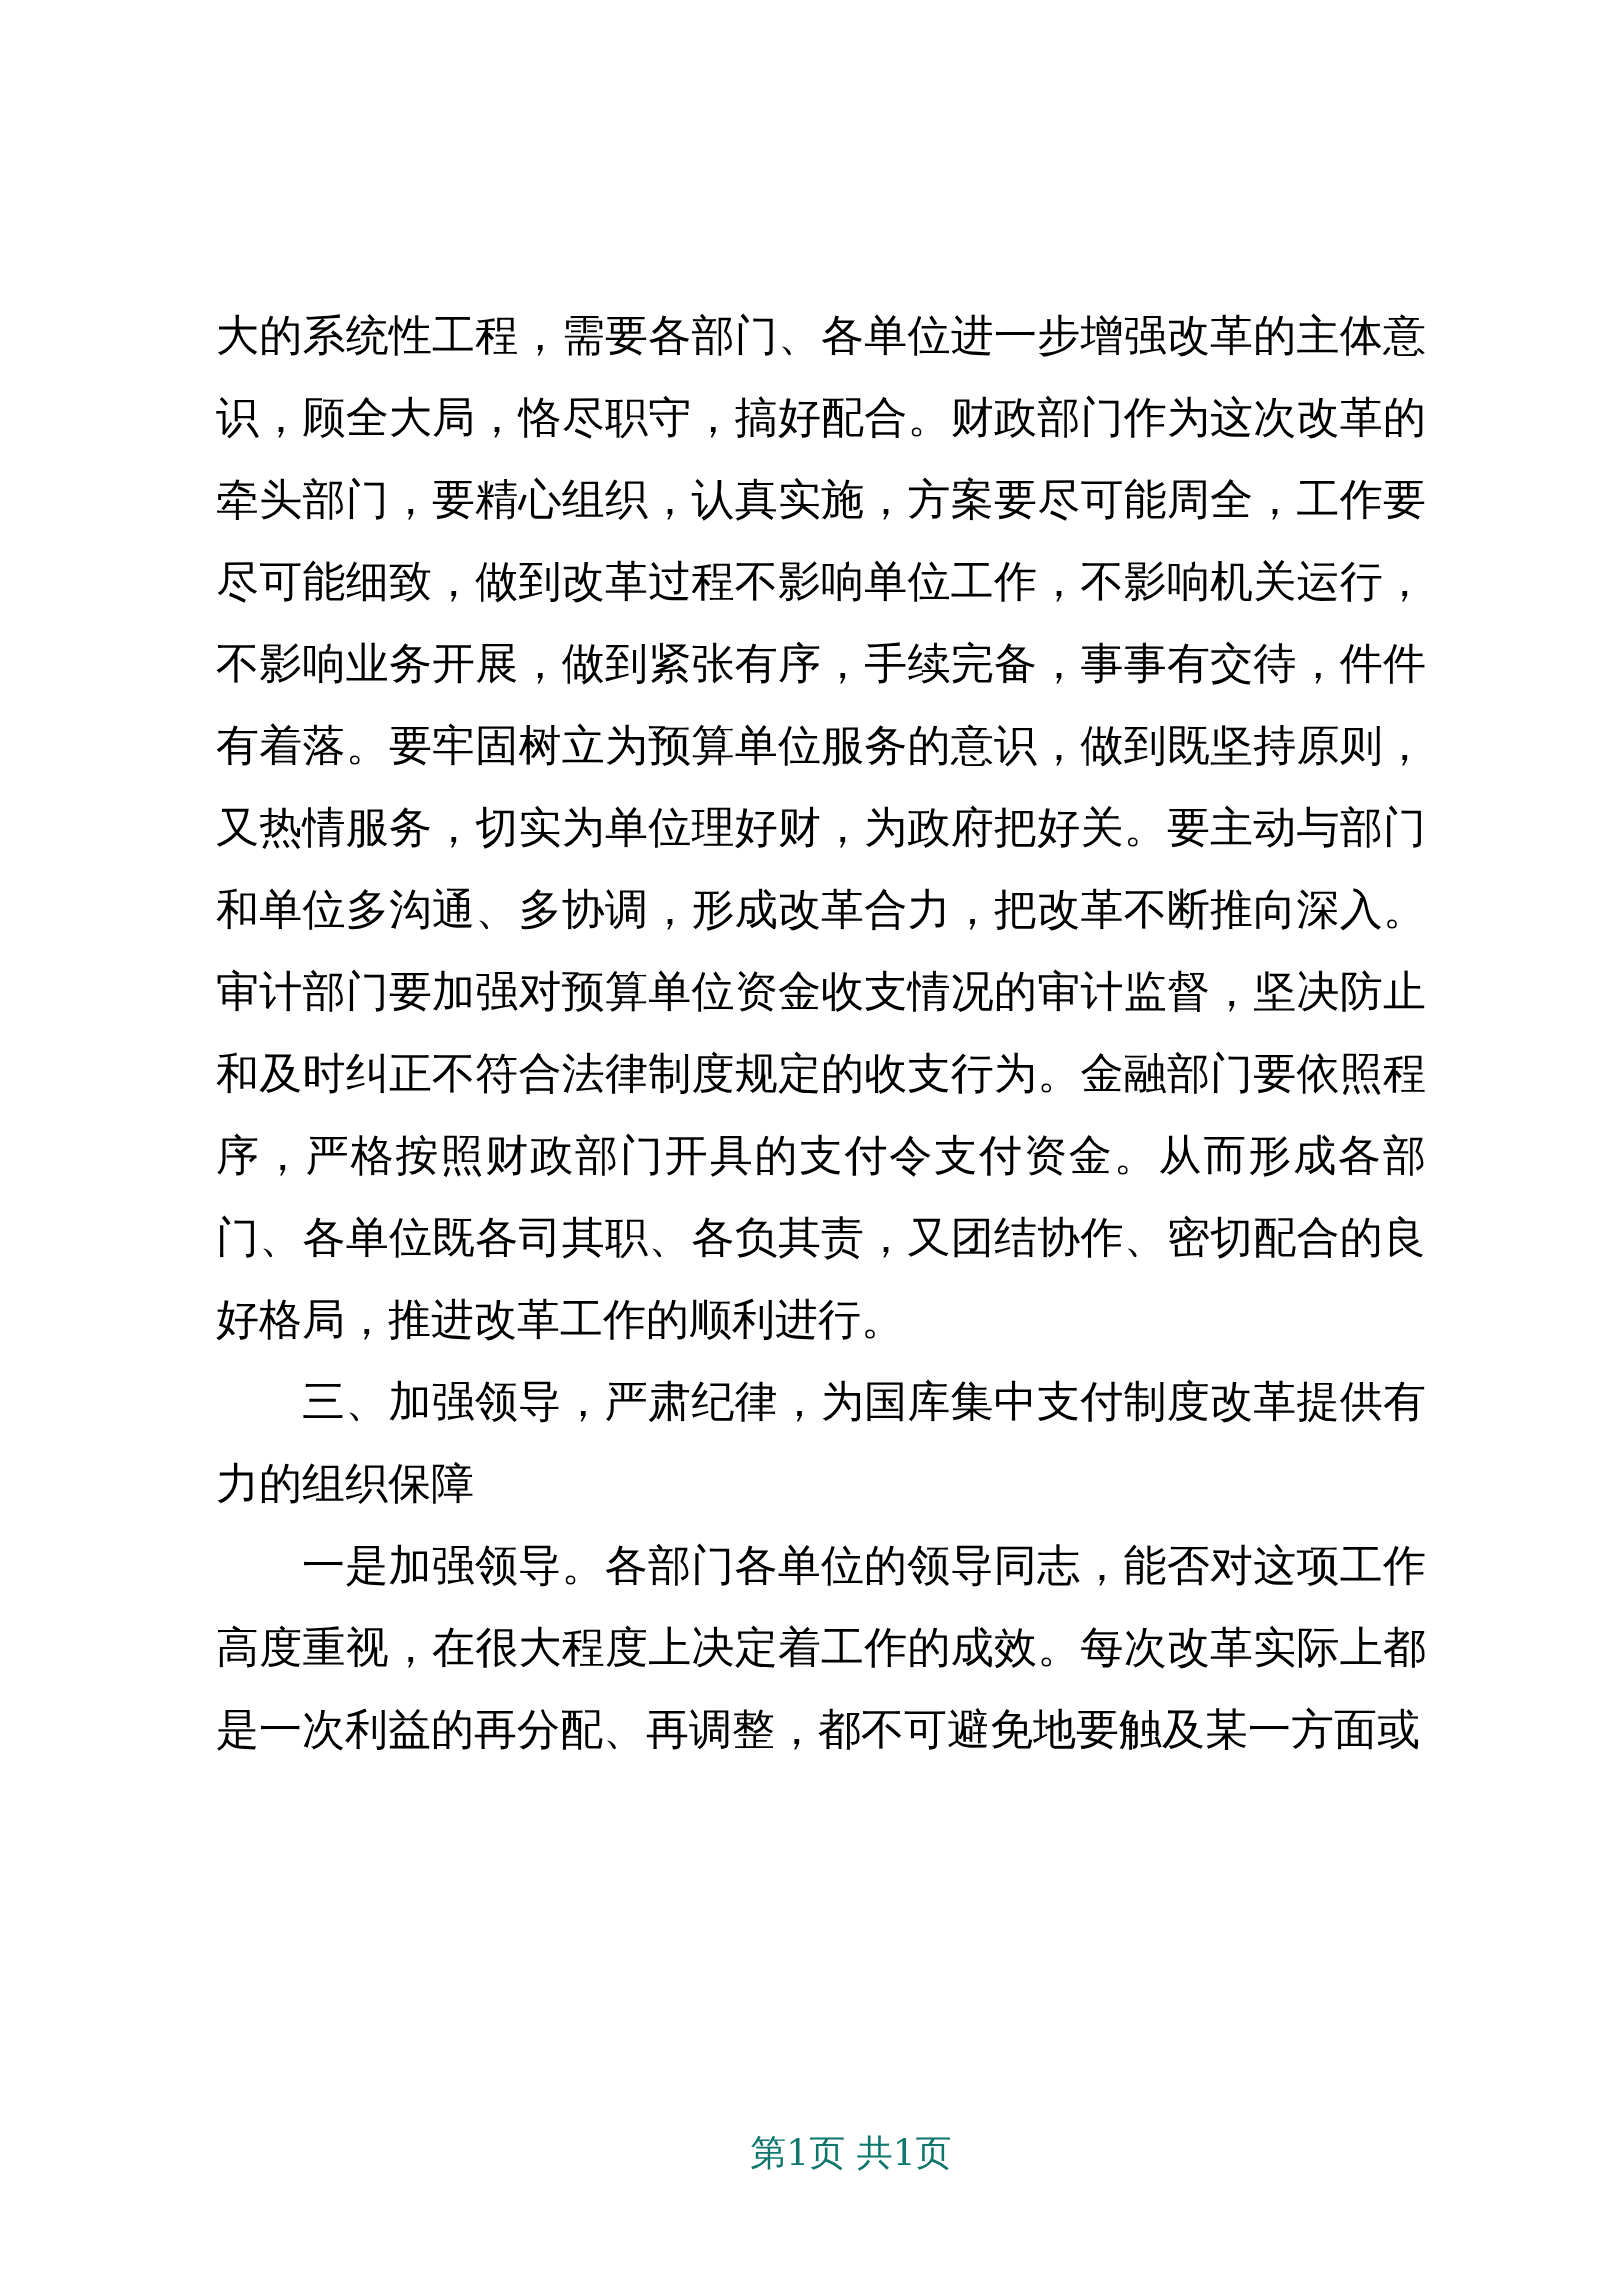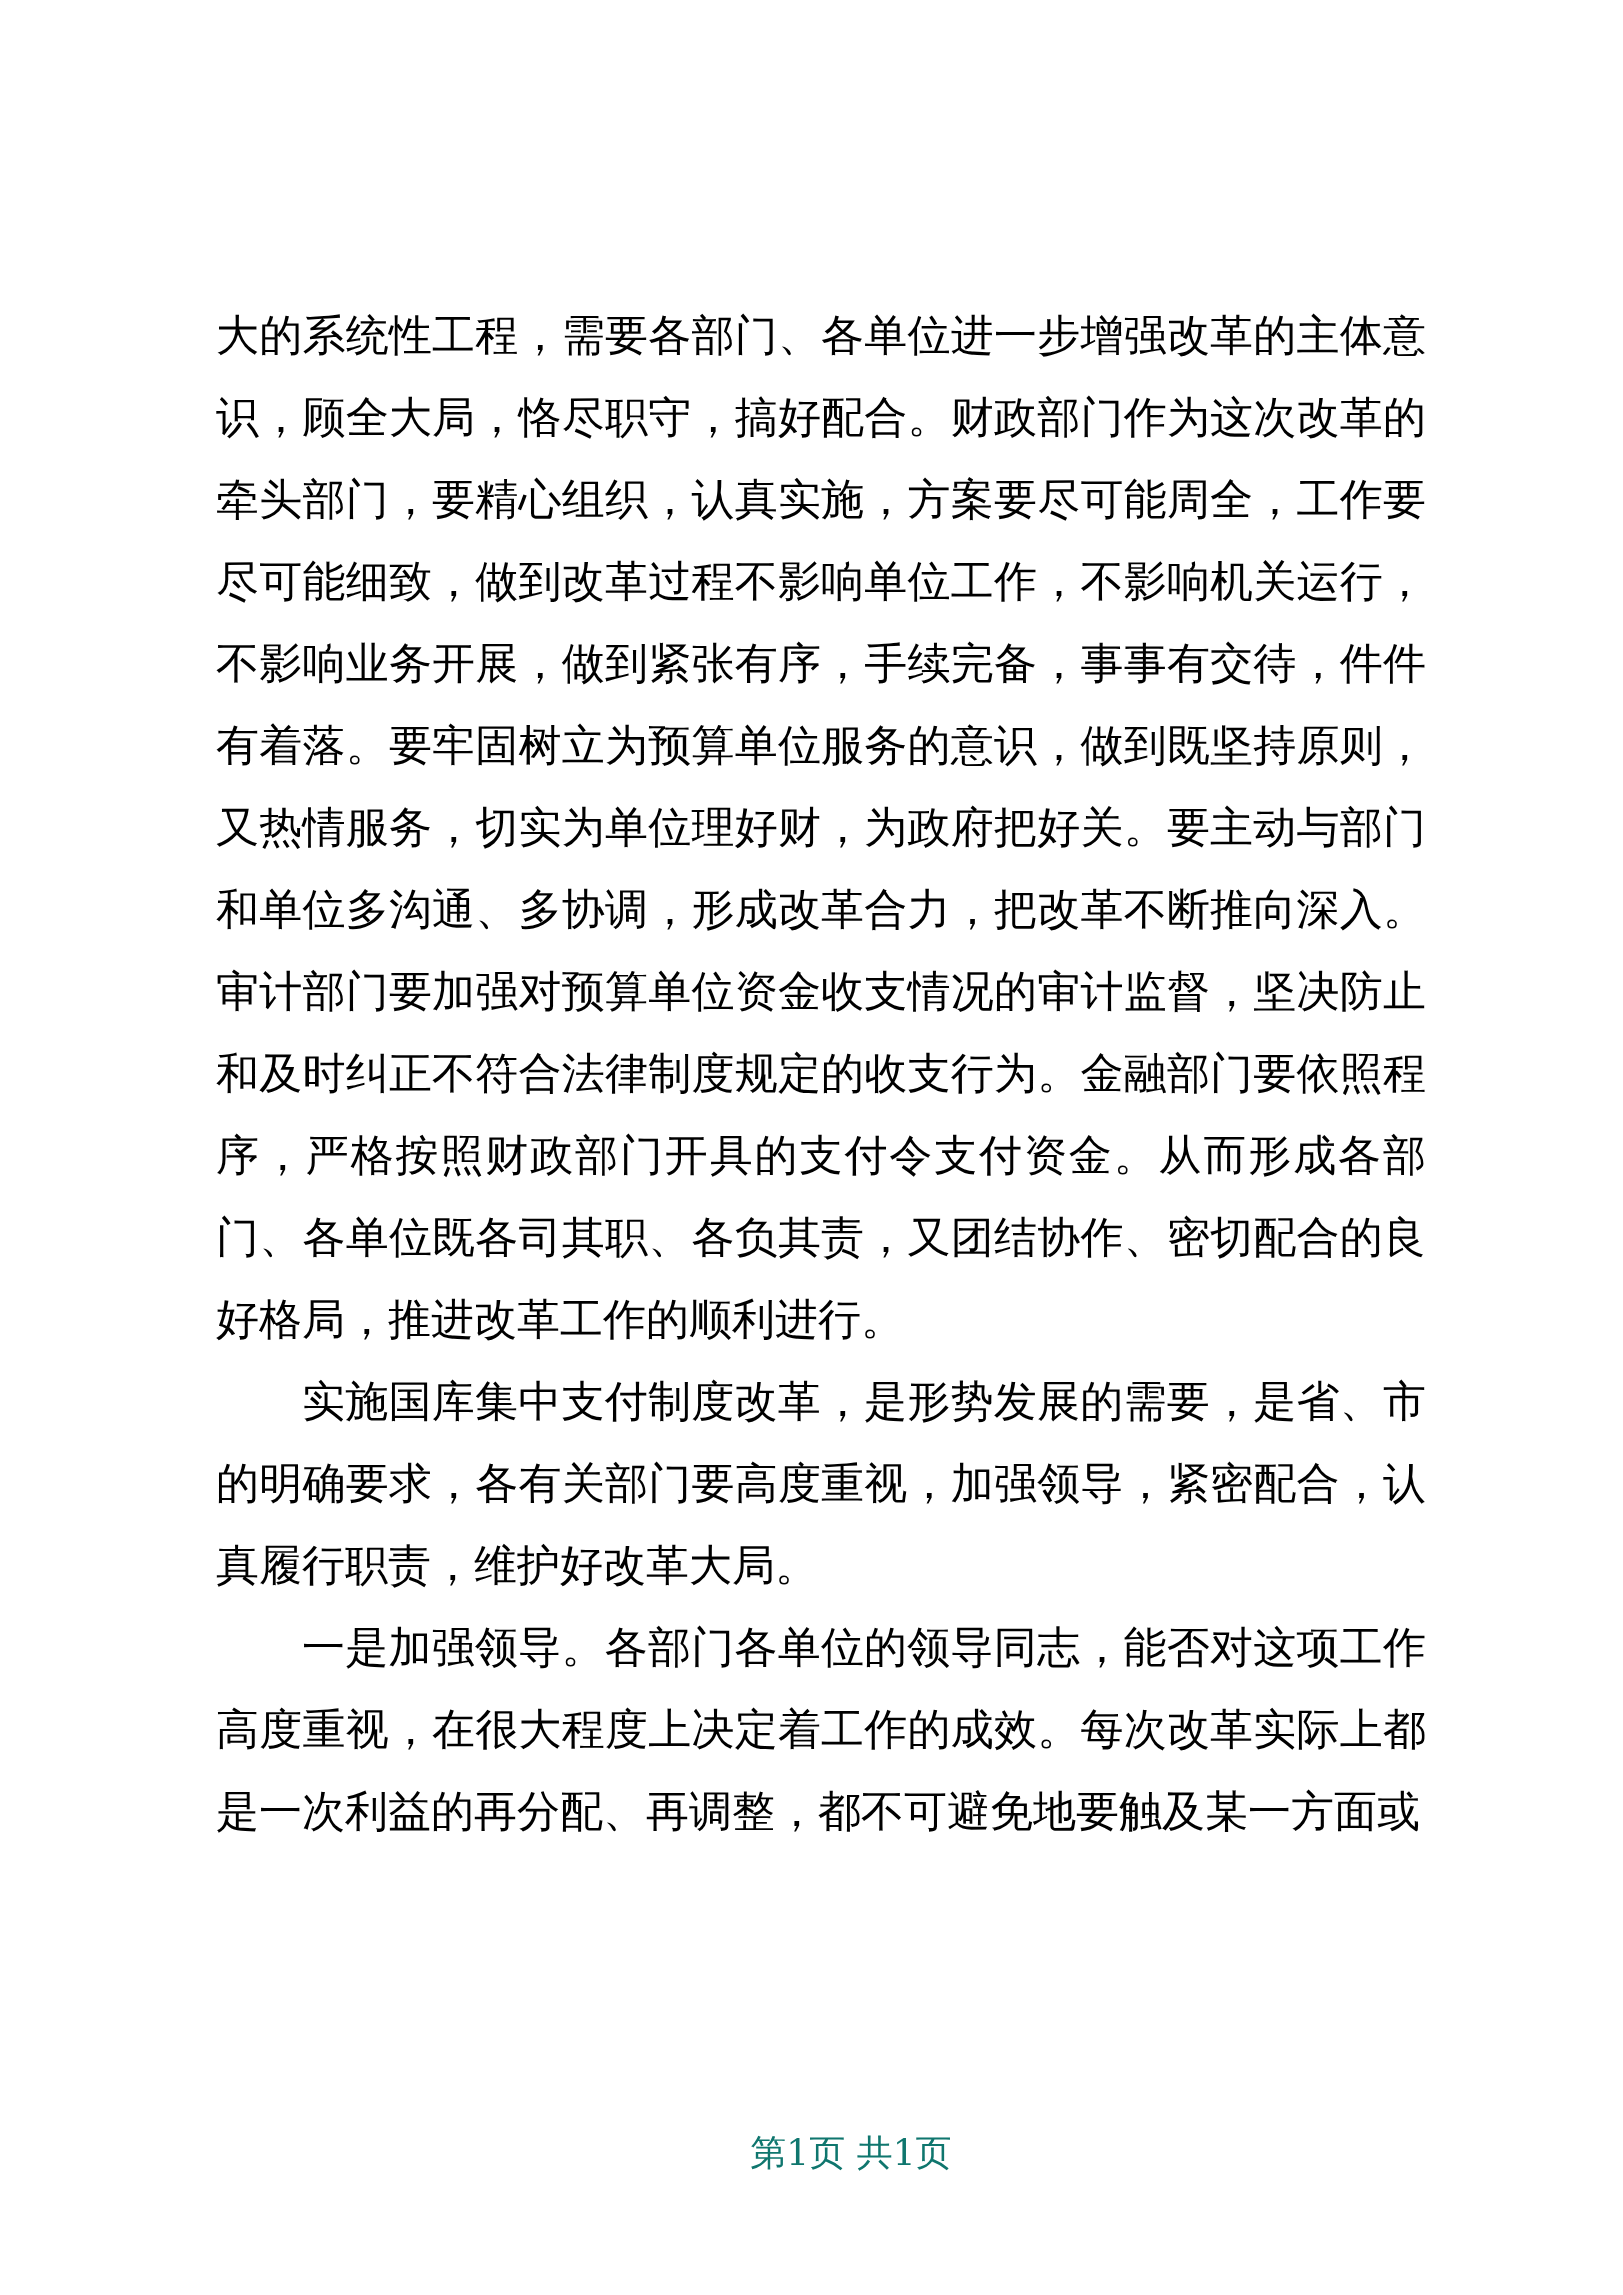--- a/index.html
+++ b/index.html
@@ -43,20 +43,20 @@
     font-size: 36px;
     line-height: 43px;
   }
 </style>
 </head>
 <body style="background: rgb(255, 255, 255);">
 
 <div class="page" style="background: rgb(255, 255, 255);">
   <main class="content" style="color: rgb(0, 0, 0);">
       <p class="para">大的系统性工程，需要各部门、各单位进一步增强改革的主体意识，顾全大局，恪尽职守，搞好配合。财政部门作为这次改革的牵头部门，要精心组织，认真实施，方案要尽可能周全，工作要尽可能细致，做到改革过程不影响单位工作，不影响机关运行，不影响业务开展，做到紧张有序，手续完备，事事有交待，件件有着落。要牢固树立为预算单位服务的意识，做到既坚持原则，又热情服务，切实为单位理好财，为政府把好关。要主动与部门和单位多沟通、多协调，形成改革合力，把改革不断推向深入。审计部门要加强对预算单位资金收支情况的审计监督，坚决防止和及时纠正不符合法律制度规定的收支行为。金融部门要依照程序，严格按照财政部门开具的支付令支付资金。从而形成各部门、各单位既各司其职、各负其责，又团结协作、密切配合的良好格局，推进改革工作的顺利进行。</p>
-      <p class="para indent">实施国库集中支付制度改革，是形势发展的需要，是省、市的明确要求，各有关部门要高度重视，加强领导，紧密配合，认真履行职责，维护好改革大局。</p>
+      <p class="para indent">三、加强领导，严肃纪律，为国库集中支付制度改革提供有力的组织保障</p>
       <p class="para indent">一是加强领导。各部门各单位的领导同志，能否对这项工作高度重视，在很大程度上决定着工作的成效。每次改革实际上都是一次利益的再分配、再调整，都不可避免地要触及某一方面或</p>
     </main>
   <div class="footer" style="color: #0f766e;">
     <span class="footer-text">第1页 共1页</span>
   </div>
 </div>
 
 
 </body></html>

